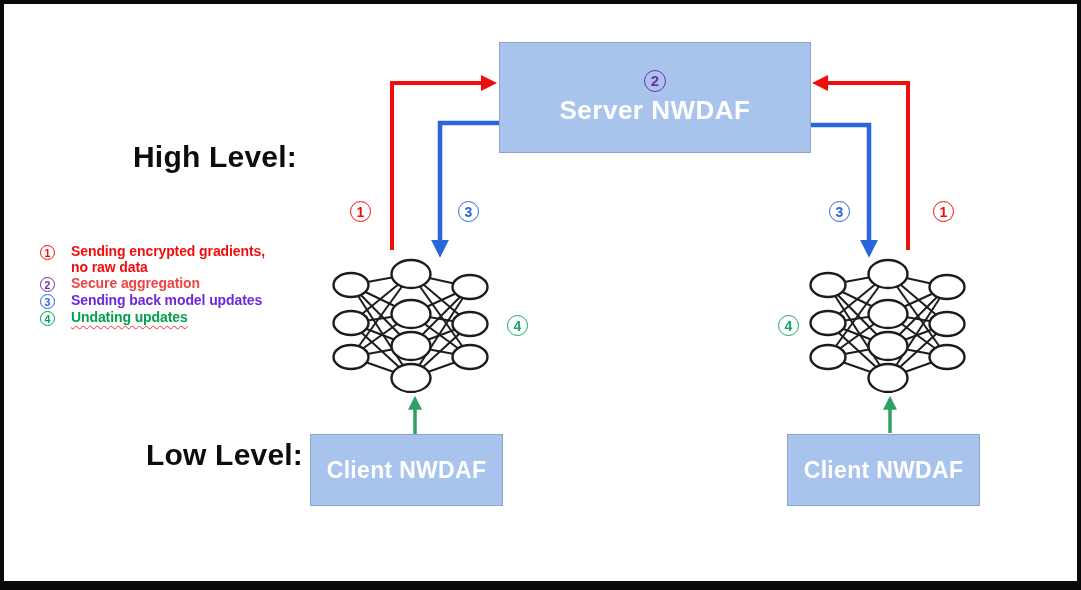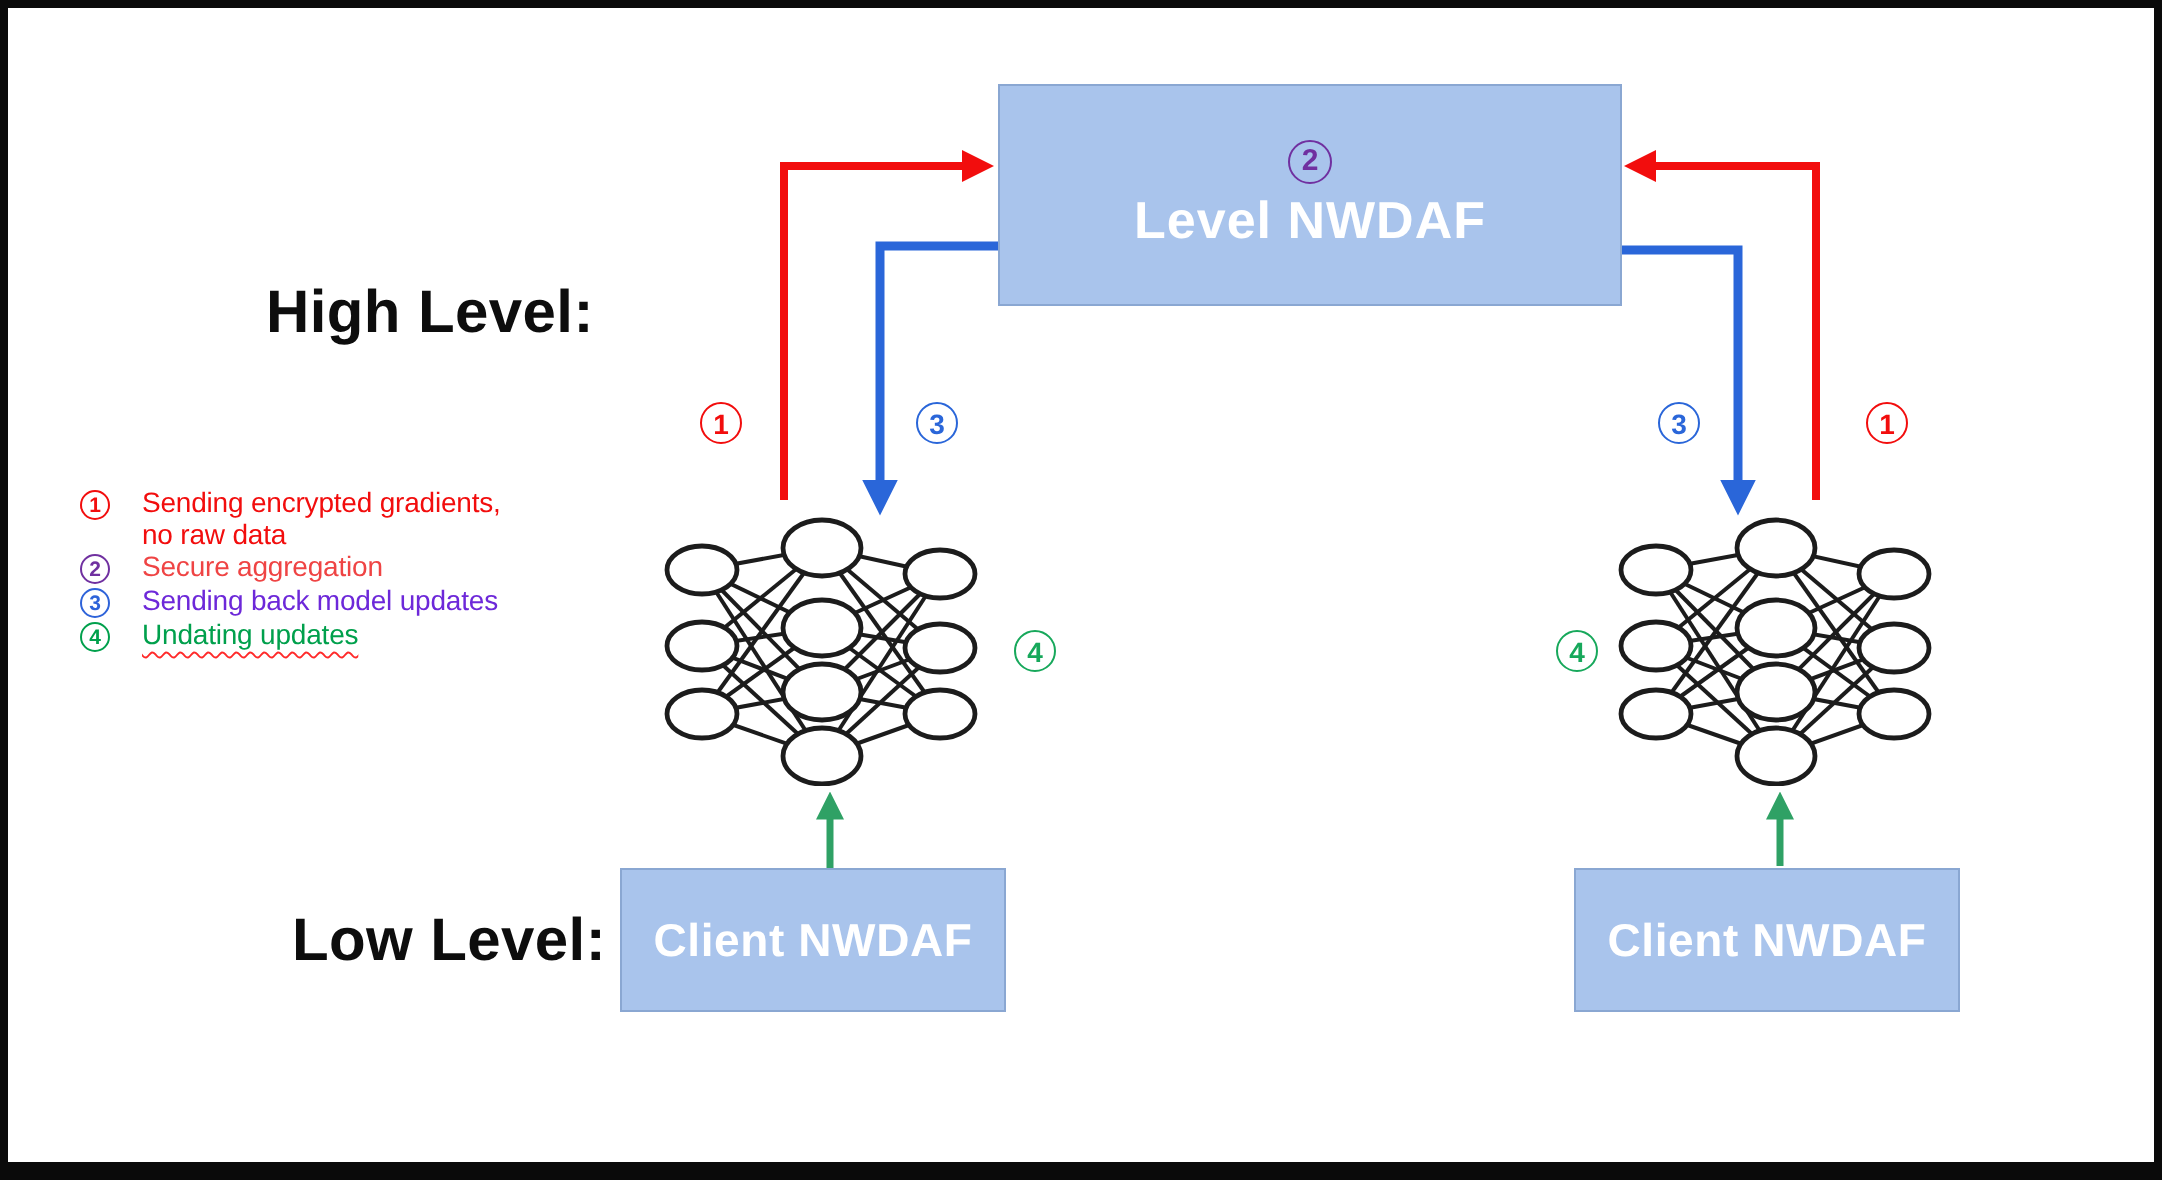--- a/index.html
+++ b/index.html
@@ -80,21 +80,21 @@
   
   .legend { position: absolute; left: 36px; top: 240px; width: 300px; }
   .legend-row {
     display: flex;
     align-items: flex-start;
     gap: 16px;
     margin-bottom: 1px;
   }
   .legend-text {
     font-size: 14px;
-    font-weight: 400;
+    font-weight: 700;
     line-height: 15.5px;
     white-space: pre-line;
     letter-spacing: -0.1px;
   }
   .wavy {
     text-decoration-line: underline;
     text-decoration-style: wavy;
     text-decoration-color: #ff2a2a;
     text-decoration-thickness: 1px;
     text-underline-offset: 3px;
@@ -186,25 +186,25 @@
   </svg>
 
   <svg class="net-svg net-left" viewBox="0 0 175 145">
     <use href="#neural-net"></use>
   </svg>
   <svg class="net-svg net-right" viewBox="0 0 175 145">
     <use href="#neural-net"></use>
   </svg>
 
   <div class="level-label" style="left:129px; top:136px;text-align:center;">High Level:</div>
-  <div class="level-label" style="left:142px; top:450px;">Low Level:</div>
+  <div class="level-label" style="left:142px; top:434px;">Low Level:</div>
 
   <div class="nwdaf-box server-box">
     <span class="badge badge-server">2</span>
-    <span class="box-title">Level NWDAF</span>
+    <span class="box-title">Server NWDAF</span>
   </div>
 
   <div class="nwdaf-box client-box client-box-left">
     <span class="box-title">Client NWDAF</span>
   </div>
   <div class="nwdaf-box client-box client-box-right">
     <span class="box-title">Client NWDAF</span>
   </div>
 
   <span class="badge badge-flow" style="left: 346px; top: 197px; color: rgb(242, 13, 13);">1</span>

